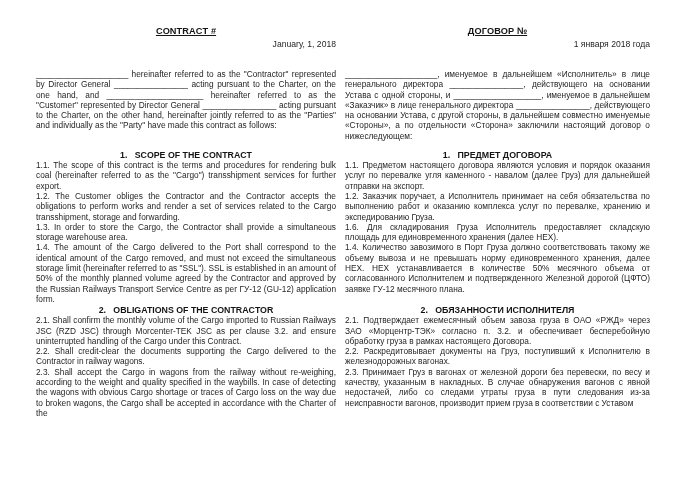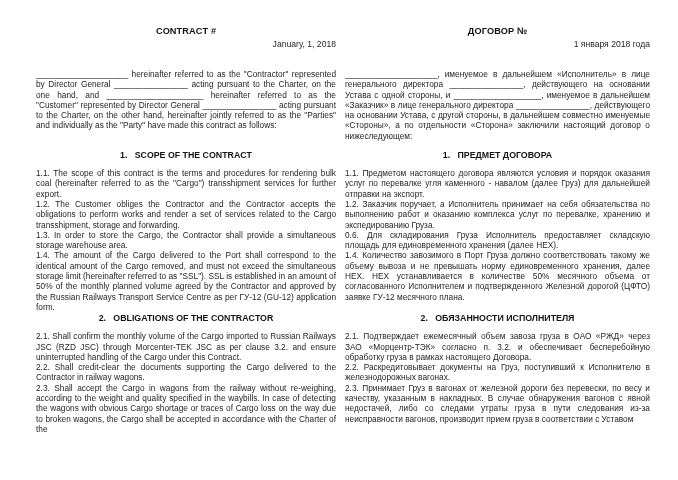--- a/index.html
+++ b/index.html
@@ -43,32 +43,32 @@
   }
   .sec-head {
     font-size: 8.8px;
     font-weight: bold;
     text-align: center;
     color: #141414;
   }
   .sec-head.first { margin-top: 9px; }
   .sec-head.second { margin-top: 1px; }
   .sec-body {
-    margin-top: 8px;
+    margin-top: 0;
     font-size: 8.3px;
     line-height: 10.3px;
   }
   .sec-body p {
     margin: 0;
     text-align: justify;
   }
   
   .c1 { grid-column: 1; }
   .c2 { grid-column: 2; }
-  .r1 { grid-row: 1; }
+  .r1 { grid-row: 1; text-decoration: underline; }
   .r2 { grid-row: 2; }
   .r3 { grid-row: 3; }
   .r4 { grid-row: 4; }
   .r5 { grid-row: 5; }
   .r6 { grid-row: 6; }
   .r7 { grid-row: 7; }
 </style>
 </head>
 <body>
 
@@ -89,21 +89,21 @@
 
     <div class="sec-body c1 r5">
       <p>1.1. The scope of this contract is the terms and procedures for rendering bulk coal (hereinafter referred to as the "Cargo") transshipment services for further export.</p>
       <p>1.2. The Customer obliges the Contractor and the Contractor accepts the obligations to perform works and render a set of services related to the Cargo transshipment, storage and forwarding.</p>
       <p>1.3. In order to store the Cargo, the Contractor shall provide a simultaneous storage warehouse area.</p>
       <p>1.4. The amount of the Cargo delivered to the Port shall correspond to the identical amount of the Cargo removed, and must not exceed the simultaneous storage limit (hereinafter referred to as "SSL"). SSL is established in an amount of 50% of the monthly planned volume agreed by the Contractor and approved by the Russian Railways Transport Service Centre as per ГУ-12 (GU-12) application form.</p>
     </div>
     <div class="sec-body c2 r5">
       <p>1.1. Предметом настоящего договора являются условия и порядок оказания услуг по перевалке угля каменного - навалом (далее Груз) для дальнейшей отправки на экспорт.</p>
       <p>1.2. Заказчик поручает, а Исполнитель принимает на себя обязательства по выполнению работ и оказанию комплекса услуг по перевалке, хранению и экспедированию Груза.</p>
-      <p>0.6. Для складирования Груза Исполнитель предоставляет складскую площадь для единовременного хранения (далее НЕХ).</p>
+      <p>1.6. Для складирования Груза Исполнитель предоставляет складскую площадь для единовременного хранения (далее НЕХ).</p>
       <p>1.4. Количество завозимого в Порт Груза должно соответствовать такому же объему вывоза и не превышать норму единовременного хранения, далее НЕХ. НЕХ устанавливается в количестве 50% месячного объема от согласованного Исполнителем и подтвержденного Железной дорогой (ЦФТО) заявке ГУ-12 месячного плана.</p>
     </div>
 
     <div class="sec-head second c1 r6">2.&nbsp;&nbsp;&nbsp;OBLIGATIONS OF THE CONTRACTOR</div>
     <div class="sec-head second c2 r6">2.&nbsp;&nbsp;&nbsp;ОБЯЗАННОСТИ ИСПОЛНИТЕЛЯ</div>
 
     <div class="sec-body c1 r7">
       <p>2.1. Shall confirm the monthly volume of the Cargo imported to Russian Railways JSC (RZD JSC) through Morcenter-TEK JSC as per clause 3.2. and ensure uninterrupted handling of the Cargo under this Contract.</p>
       <p>2.2. Shall credit-clear the documents supporting the Cargo delivered to the Contractor in railway wagons.</p>
       <p>2.3. Shall accept the Cargo in wagons from the railway without re-weighing, according to the weight and quality specified in the waybills. In case of detecting the wagons with obvious Cargo shortage or traces of Cargo loss on the way due to broken wagons, the Cargo shall be accepted in accordance with the Charter of the</p>

